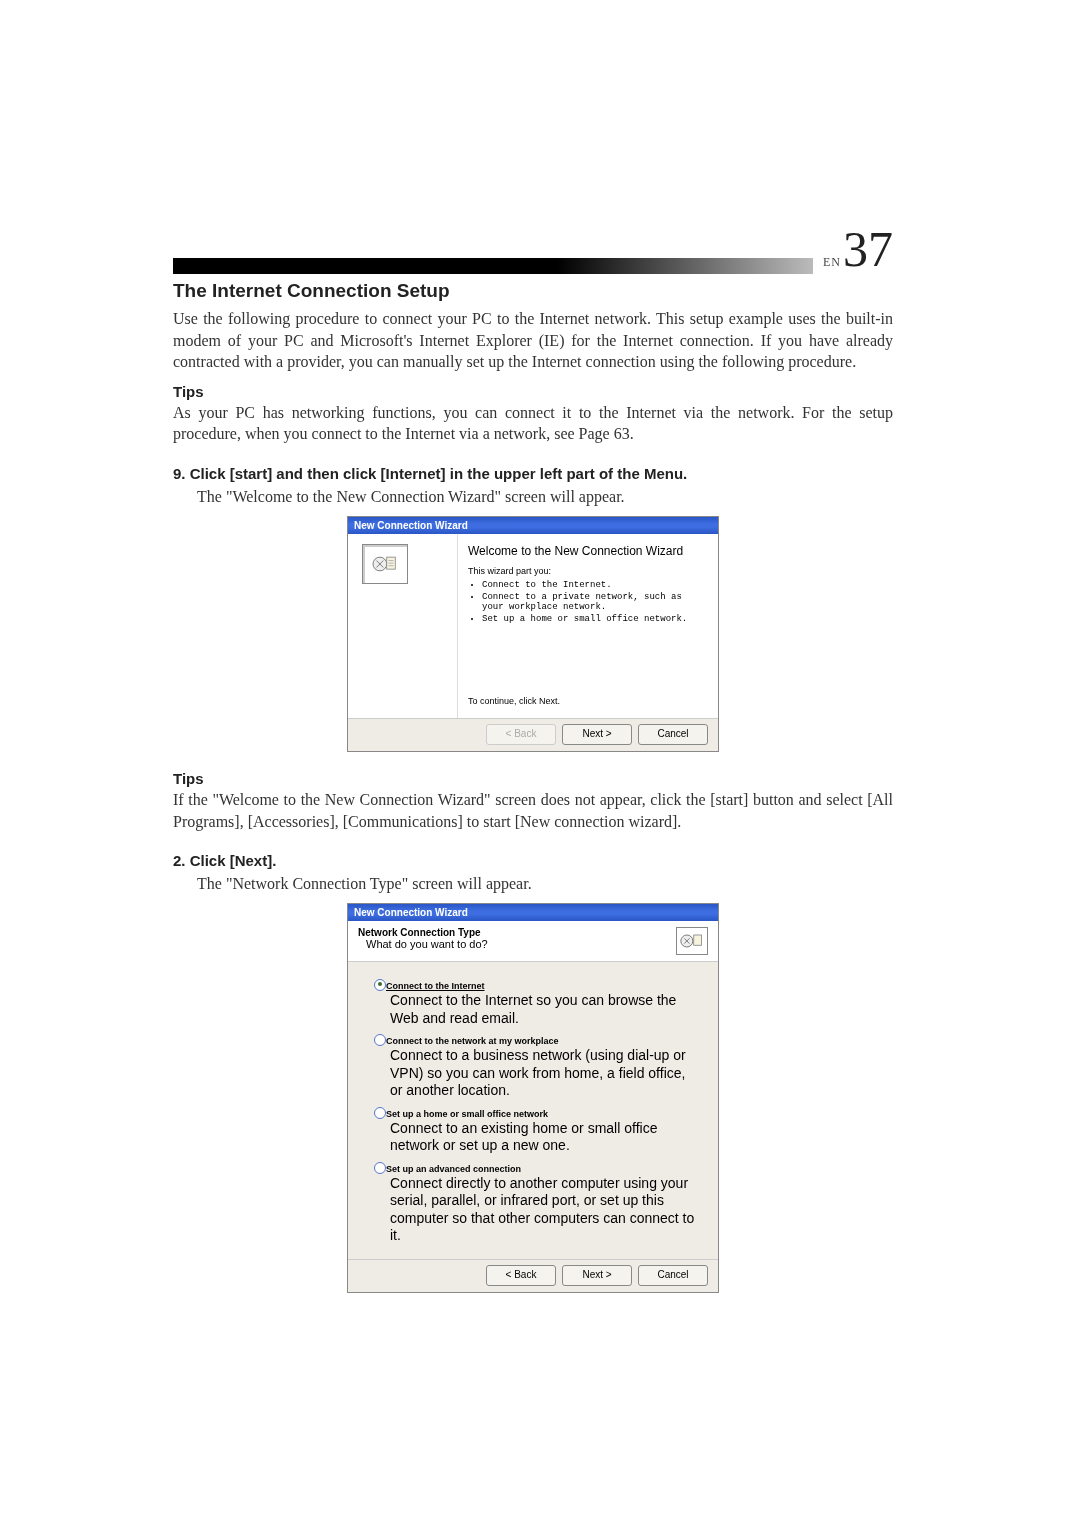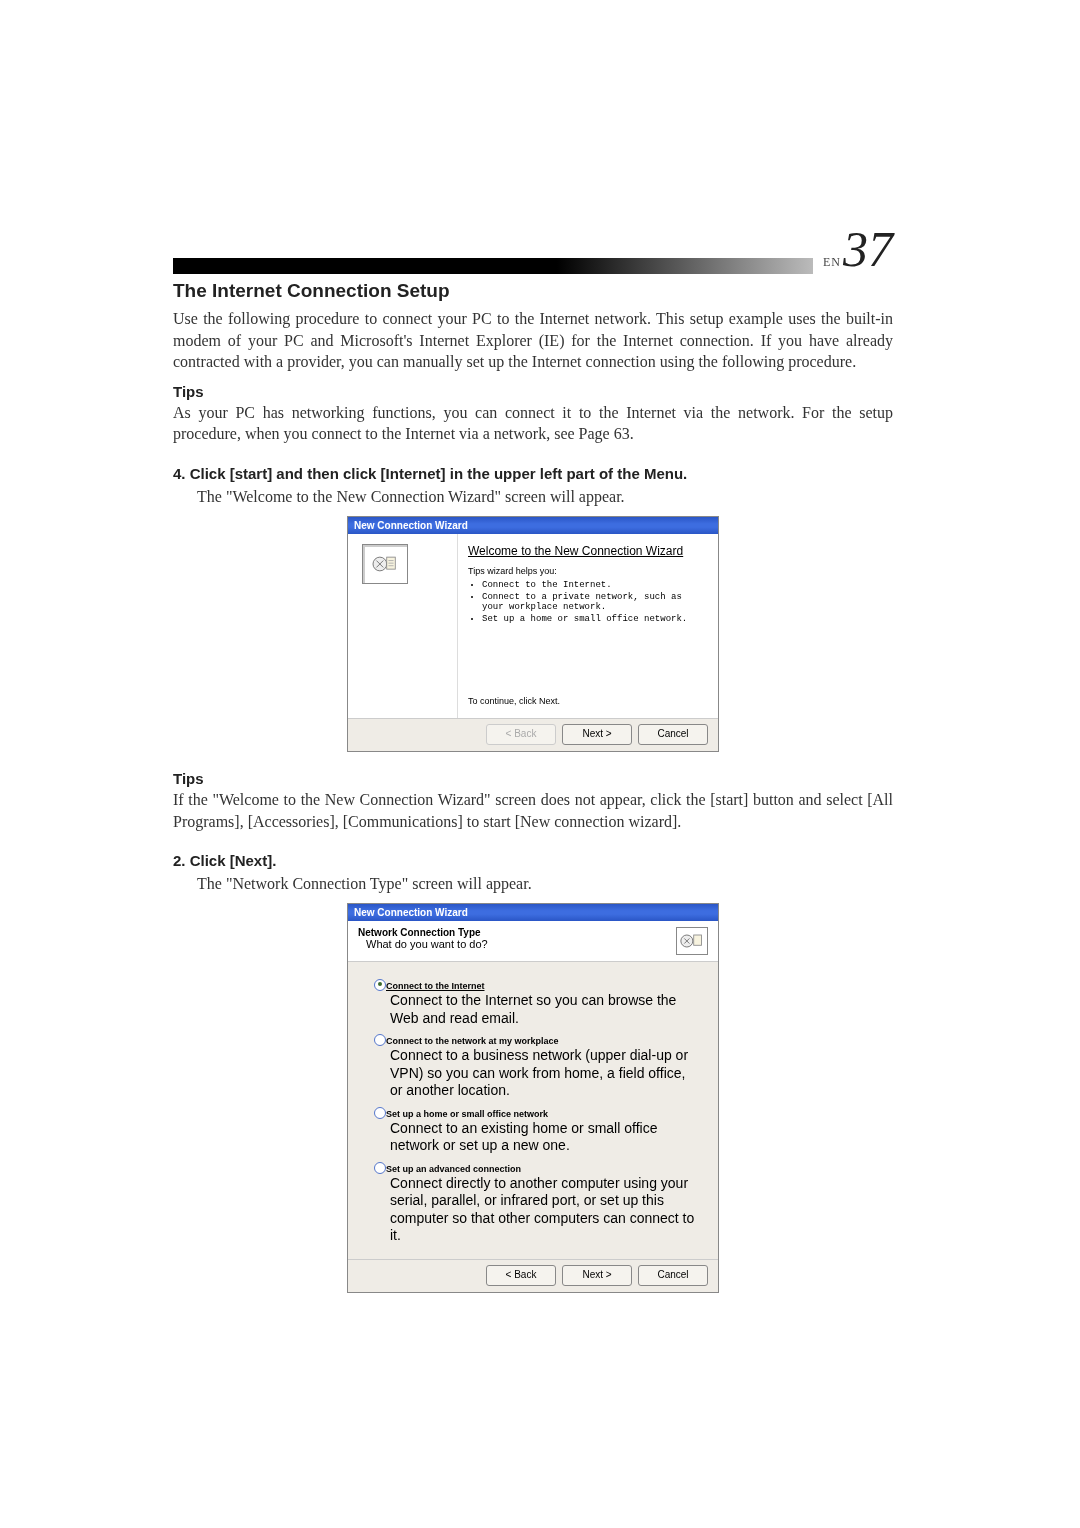--- a/index.html
+++ b/index.html
@@ -39,21 +39,20 @@
     align-items: baseline;
   }
   .page-lang {
     font-size: 12px;
     letter-spacing: 1px;
     color: #444;
     margin-right: 2px;
   }
   .page-num {
     font-family: Georgia, serif;
-    font-style: italic;
     font-size: 50px;
     line-height: 1;
     color: #222;
     font-weight: 500;
   }
   .section-title {
     font-family: 'Trebuchet MS', Verdana, sans-serif;
     font-weight: bold;
     font-size: 19px;
     color: #222;
@@ -128,21 +127,20 @@
     margin-left: 6px;
   }
   .wiz1-right {
     flex: 1;
     padding: 10px 12px 8px 10px;
   }
   .wiz1-right h4 {
     font-size: 12px;
     font-weight: normal;
     margin: 0 0 8px 0;
-    text-decoration: underline;
   }
   .wiz1-right .small {
     font-size: 9px;
     margin: 4px 0;
   }
   .wiz1-right ul {
     margin: 4px 0 8px 0;
     padding-left: 14px;
     font-size: 9px;
   }
@@ -258,39 +256,39 @@
         <span class="page-num">37</span>
       </div>
     </div>
 
     <h2 class="section-title">The Internet Connection Setup</h2>
     <p class="body-text">Use the following procedure to connect your PC to the Internet network.  This setup example uses the built-in modem of your PC and Microsoft's Internet Explorer (IE) for the Internet connection. If you have already contracted with a provider, you can manually set up the Internet connection using the following procedure.</p>
 
     <div class="tips-head">Tips</div>
     <p class="body-text">As your PC has networking functions, you can connect it to the Internet via the network.  For the setup procedure, when you connect to the Internet via a network, see Page  63.</p>
 
-    <div class="step-head">4.  Click [start] and then click [Internet] in the upper left part of the Menu.</div>
+    <div class="step-head">9.  Click [start] and then click [Internet] in the upper left part of the Menu.</div>
     <p class="step-body">The "Welcome to the New Connection Wizard" screen will appear.</p>
 
     <div class="wizard">
       <div class="wiz-titlebar">New Connection Wizard</div>
       <div class="wiz1-body">
         <div class="wiz1-left">
           <div class="wiz-icon-box">
             <svg class="small-icon-svg" viewBox="0 0 32 28">
               <circle cx="10" cy="14" r="8" fill="#eee" stroke="#666"></circle>
               <path d="M6 10 L14 18 M14 10 L6 18" stroke="#666" stroke-width="1"></path>
               <rect x="18" y="6" width="10" height="14" fill="#f7f3df" stroke="#888"></rect>
               <path d="M20 10 h6 M20 13 h6 M20 16 h6" stroke="#aaa"></path>
             </svg>
           </div>
         </div>
         <div class="wiz1-right">
           <h4>Welcome to the New Connection Wizard</h4>
-          <div class="small">Tips wizard helps you:</div>
+          <div class="small">This wizard part you:</div>
           <ul>
             <li>Connect to the Internet.</li>
             <li>Connect to a private network, such as your workplace network.</li>
             <li>Set up a home or small office network.</li>
           </ul>
           <div class="cont-spacer"></div>
           <div class="small">To continue, click Next.</div>
         </div>
       </div>
       <div class="wiz-footer">
@@ -325,21 +323,21 @@
         <div class="radio-row">
           <div class="radio selected"></div>
           <div class="radio-label link">Connect to the Internet</div>
         </div>
         <div class="radio-desc">Connect to the Internet so you can browse the Web and read email.</div>
 
         <div class="radio-row">
           <div class="radio"></div>
           <div class="radio-label">Connect to the network at my workplace</div>
         </div>
-        <div class="radio-desc">Connect to a business network (upper dial-up or VPN) so you can work from home, a field office, or another location.</div>
+        <div class="radio-desc">Connect to a business network (using dial-up or VPN) so you can work from home, a field office, or another location.</div>
 
         <div class="radio-row">
           <div class="radio"></div>
           <div class="radio-label">Set up a home or small office network</div>
         </div>
         <div class="radio-desc">Connect to an existing home or small office network or set up a new one.</div>
 
         <div class="radio-row">
           <div class="radio"></div>
           <div class="radio-label">Set up an advanced connection</div>

